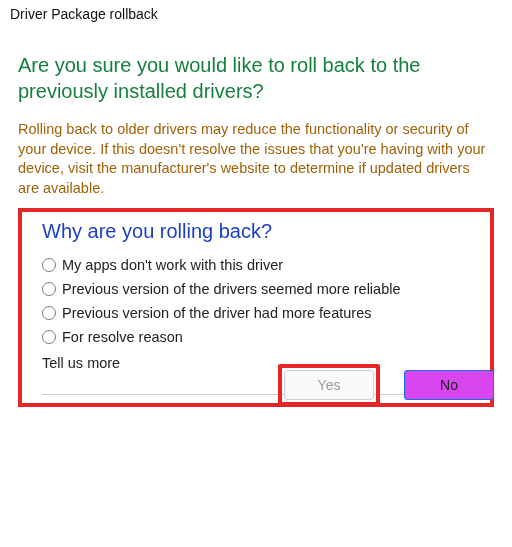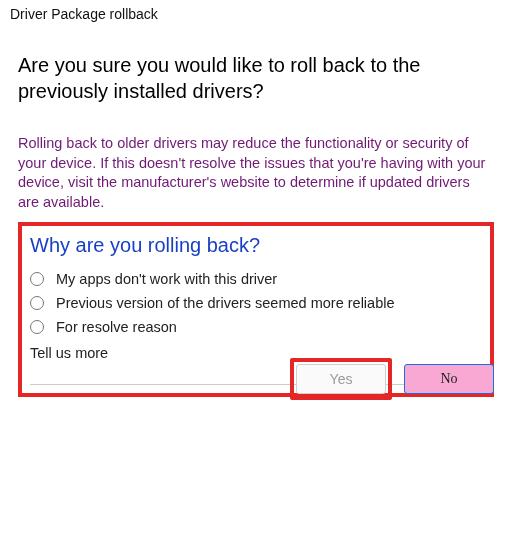--- a/index.html
+++ b/index.html
@@ -20,48 +20,48 @@
   }
   .titlebar {
     padding: 6px 10px 4px 10px;
     font-size: 14px;
     color: #111;
   }
   .content {
     padding: 10px 18px 0 18px;
   }
   .headline {
-    color: #000000;
+    color: #15803d;
     font-size: 20px;
     line-height: 1.3;
     font-weight: 400;
-    margin: 16px 0 30px 0;
+    margin: 16px 0 16px 0;
   }
   .bodytext {
     font-size: 14.5px;
-    color: #701a75;
+    color: #a16207;
     line-height: 1.35;
     margin: 0 0 10px 0;
   }
   .highlight-group {
     border: 4px solid #e52626;
-    padding: 6px 8px 8px 8px;
+    padding: 6px 8px 8px 20px;
     margin-top: 4px;
   }
   .subhead {
     color: #1a3fc4;
     font-size: 20px;
     font-weight: 400;
     margin: 2px 0 14px 0;
   }
   .options { margin: 0 0 10px 0; }
   .opt {
     display: flex;
     align-items: center;
-    gap: 12px;
+    gap: 6px;
     margin: 8px 0;
     font-size: 14.5px;
   }
   .opt input[type=radio] {
     width: 14px; height: 14px;
     margin: 0;
     accent-color: #555;
   }
   .tellus {
     font-size: 14.5px;
@@ -73,40 +73,39 @@
     border-bottom: 1px solid #ccc;
     height: 20px;
     font-size: 14px;
     background: transparent;
     outline: none;
     padding: 2px 0;
   }
   .button-row {
     position: absolute;
     right: 18px;
-    bottom: 14px;
+    bottom: 8px;
     display: flex;
-    gap: 12px;
+    gap: 24px;
     align-items: center;
   }
   .btn {
     width: 90px;
     height: 30px;
     border: 1px solid #8a8a8a;
     background: #fdfdfd;
     border-radius: 3px;
     font-size: 14px;
     font-family: inherit;
     color: #222;
     cursor: pointer;
   }
   .btn.focus {
     border-color: #1a6fe0;
-    background: #f9a8d4;
-    font-family: Liberation Serif, serif;
+    background: #d946ef;
   }
   .btn.disabled {
     color: #9a9a9a;
     border-color: #cfcfcf;
     background: #fafafa;
     cursor: default;
   }
   .btn-highlight {
     border: 4px solid #e52626;
     padding: 2px;
@@ -135,20 +134,24 @@
         <label class="opt">
           <input type="radio" name="reason" style="">
           <span>My apps don't work with this driver</span>
         </label>
         <label class="opt">
           <input type="radio" name="reason" style="">
           <span>Previous version of the drivers seemed more reliable</span>
         </label>
         <label class="opt">
           <input type="radio" name="reason" style="">
+          <span>Previous version of the driver had more features</span>
+        </label>
+        <label class="opt">
+          <input type="radio" name="reason" style="">
           <span>For resolve reason</span>
         </label>
       </div>
 
       <div class="tellus">Tell us more</div>
       <input class="textline" type="text" value="" style="">
 
     </div>
   </div>
 

